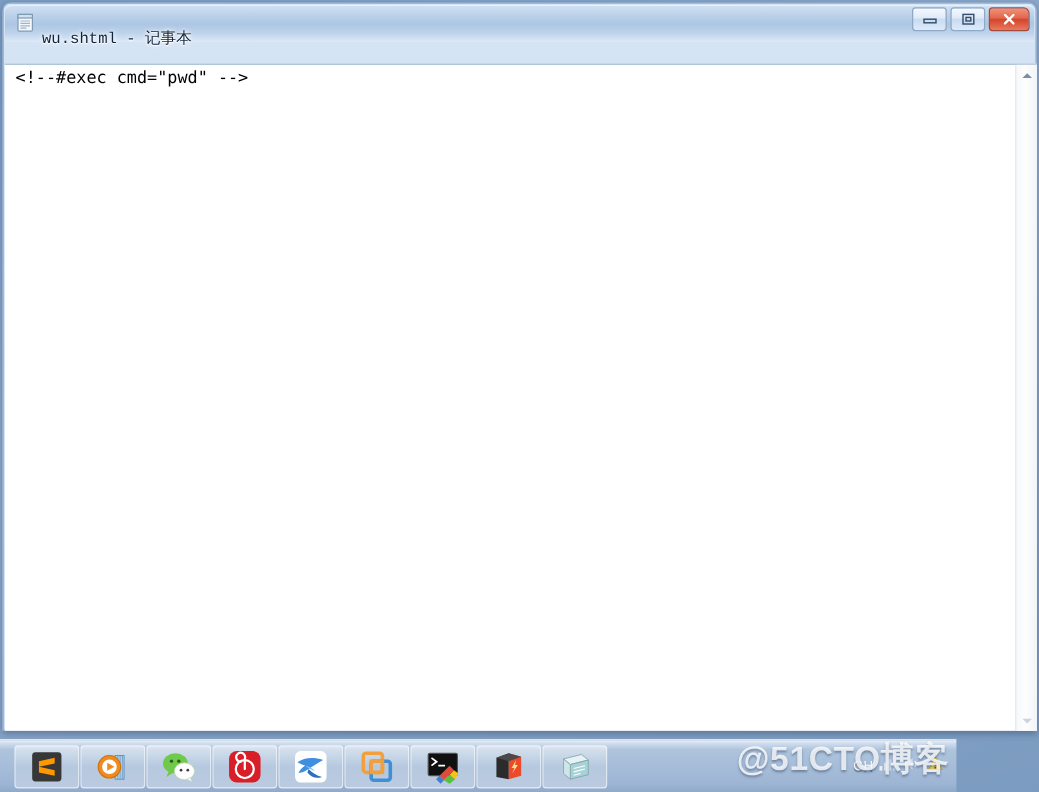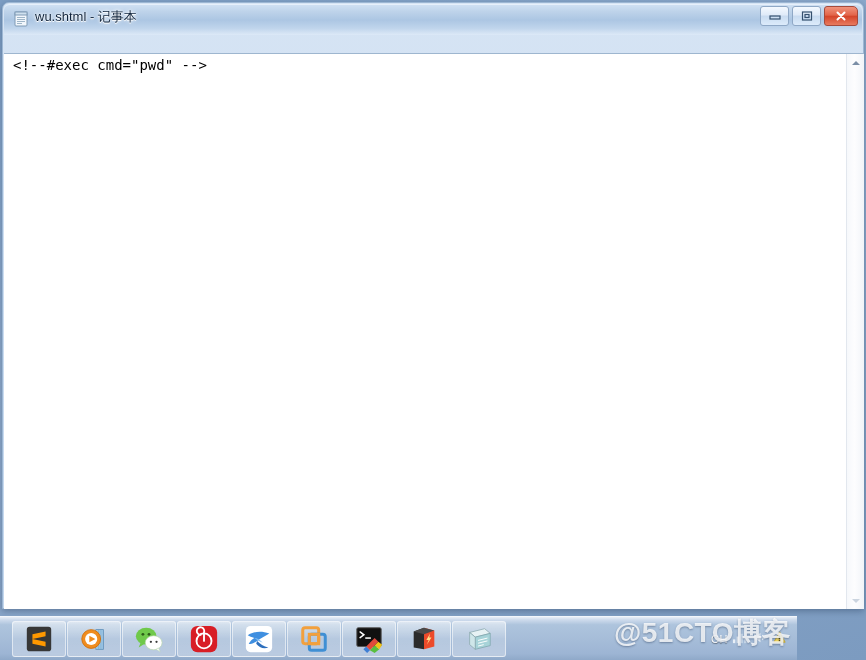--- a/index.html
+++ b/index.html
@@ -50,25 +50,26 @@
     width: 862px; height: 31px;
     box-sizing: border-box;
   }
   #title-icon {
     position: absolute;
     left: 10px; top: 8px;
     width: 16px; height: 16px;
   }
   #title-text {
     position: absolute;
-    left: 32px; top: 5px;
+    left: 32px; top: 20px;
     font-size: 13px;
     color: #10243c;
     white-space: nowrap;
     text-shadow: 0 0 3px #ffffff, 0 0 5px #ffffff, 0 1px 0 #ffffff;
+    font-family: Liberation Mono, monospace;
   }
 
   
   .wbtn {
     position: absolute;
     top: 3px;
     height: 20px;
     box-sizing: border-box;
     border: 1px solid #8fa8c6;
     border-radius: 3px;

